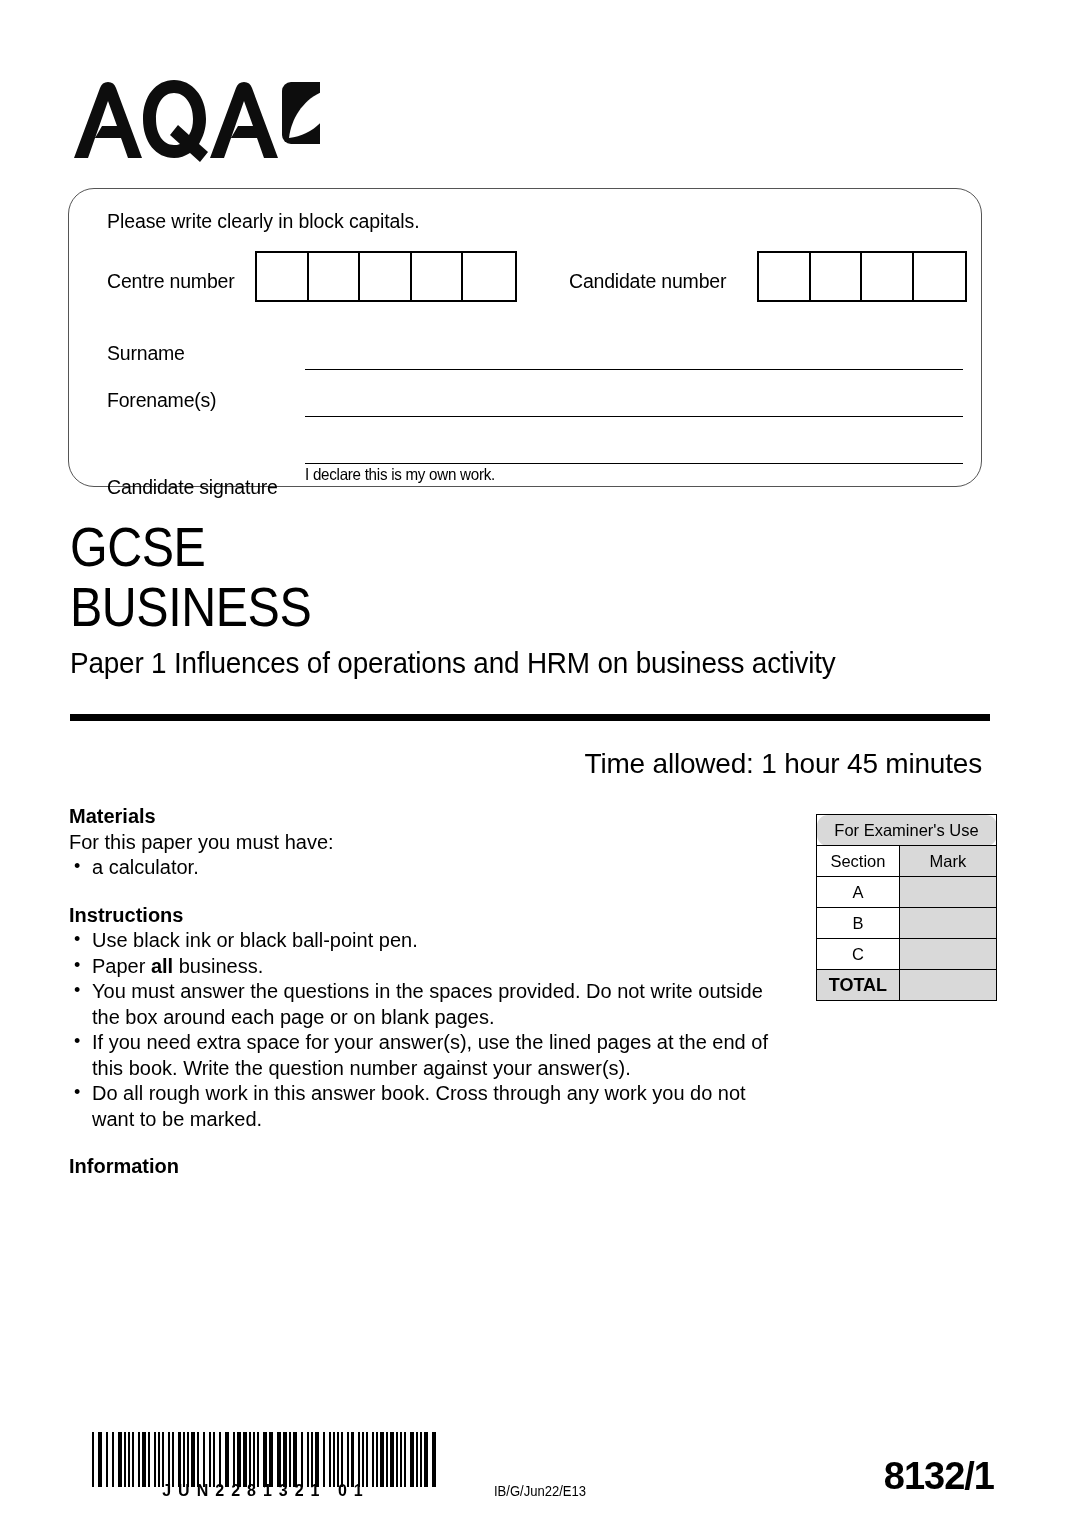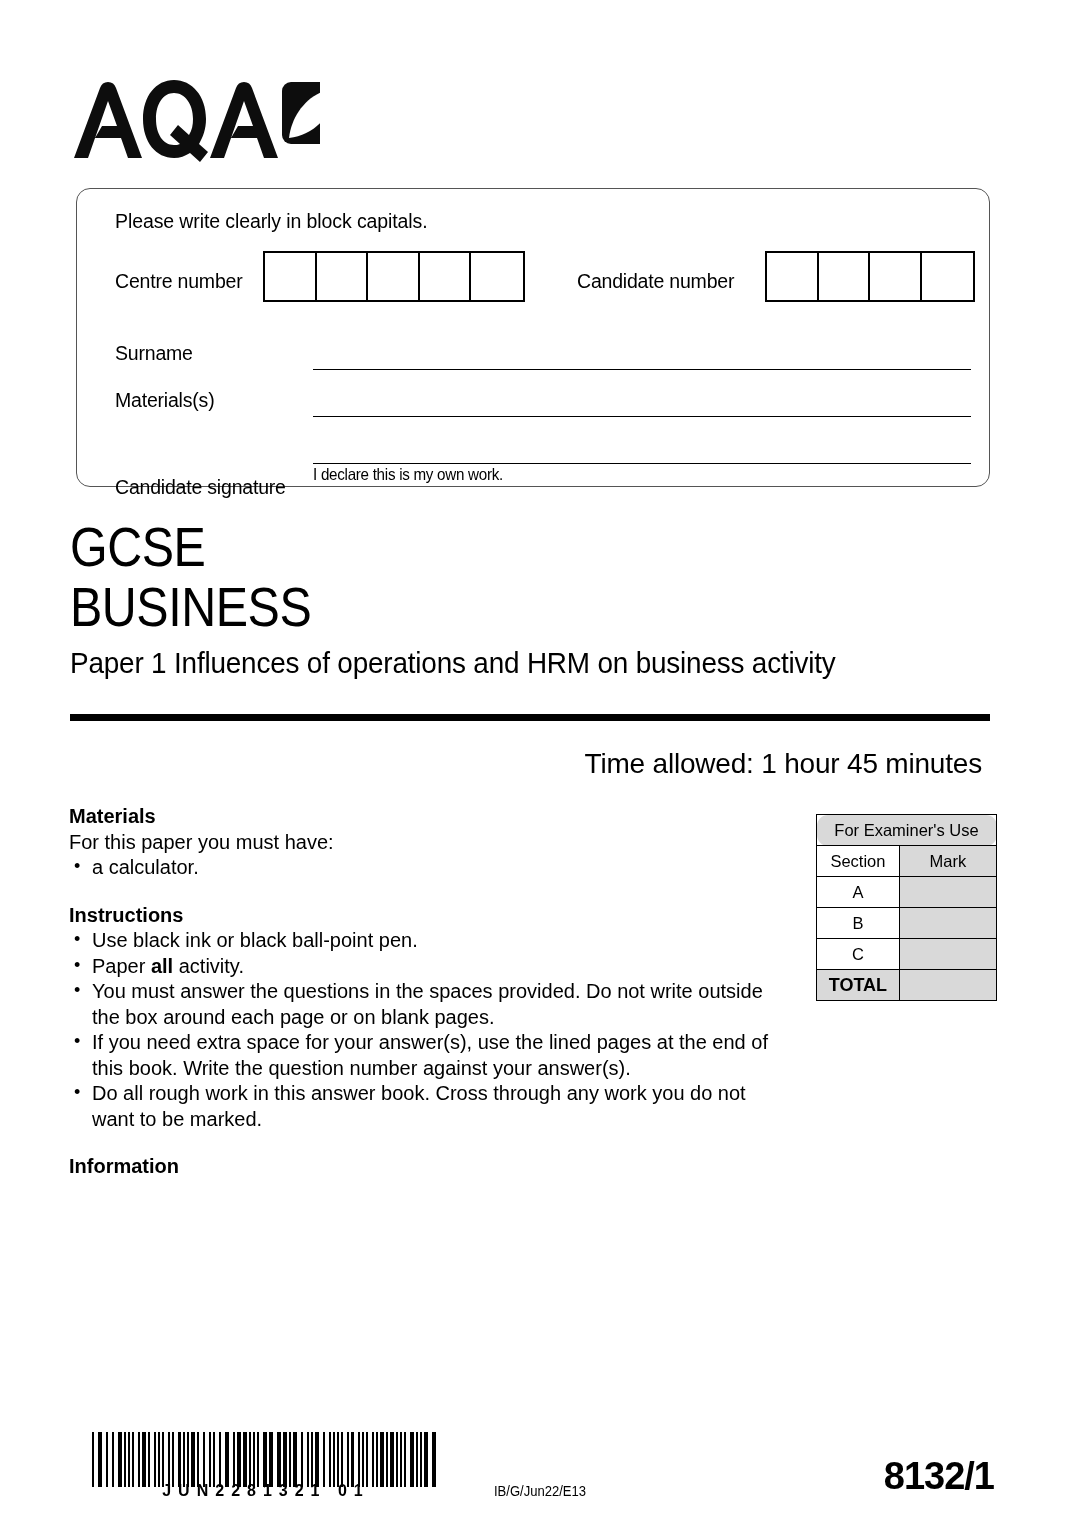--- a/index.html
+++ b/index.html
@@ -22,26 +22,26 @@
     left: 70px;
     top: 78px;
     width: 250px;
     height: 85px;
   }
   #aqa-logo svg { display: block; }
 
   
   #details-box {
     position: absolute;
-    left: 76px;
+    left: 68px;
     top: 188px;
     width: 914px;
     height: 299px;
     border: 1.4px solid #555555;
-    border-radius: 14px;
+    border-radius: 26px;
     box-sizing: border-box;
     background: #ffffff;
   }
   .detail-note {
     position: absolute;
     left: 38px;
     top: 21px;
     font-size: 19.5px;
     letter-spacing: -0.1px;
   }
@@ -261,21 +261,21 @@
   <div class="charboxes" style="left:688px; top:62px;">
     <div class="cell"></div>
     <div class="cell"></div>
     <div class="cell"></div>
     <div class="cell"></div>
   </div>
 
   <div class="field-label" style="left:38px; top:153px;">Surname</div>
   <div class="write-line" style="left:236px; top:180px; width:658px;"></div>
 
-  <div class="field-label" style="left:38px; top:200px;">Materials(s)</div>
+  <div class="field-label" style="left:38px; top:200px;">Forename(s)</div>
   <div class="write-line" style="left:236px; top:227px; width:658px;"></div>
 
   <div class="field-label" style="left:38px; top:247px;margin-top:40px;">Candidate signature</div>
   <div class="write-line" style="left:236px; top:274px; width:658px;"></div>
 
   <div class="declaration" style="left:236px; top:276px;">I declare this is my own work.</div>
 </div>
 
 <div class="qual-title">GCSE</div>
 <div class="subject-title">BUSINESS</div>
@@ -291,21 +291,21 @@
   <p class="plain-line">For this paper you must have:</p>
   <ul class="bullets">
     <li>a calculator.</li>
   </ul>
 
   <div class="gap-block"></div>
 
   <p class="sec-heading">Instructions</p>
   <ul class="bullets">
     <li>Use black ink or black ball-point pen.</li>
-    <li><span>Paper </span><b>all</b><span> activity.</span></li>
+    <li><span>Paper </span><b>all</b><span> business.</span></li>
     <li>You must answer the questions in the spaces provided.  Do not write outside the box around each page or on blank pages.</li>
     <li>If you need extra space for your answer(s), use the lined pages at the end of this book.  Write the question number against your answer(s).</li>
     <li>Do all rough work in this answer book.  Cross through any work you do not want to be marked.</li>
   </ul>
 
   <div class="gap-block"></div>
 
   <p class="sec-heading">Information</p>
 </div>
 

